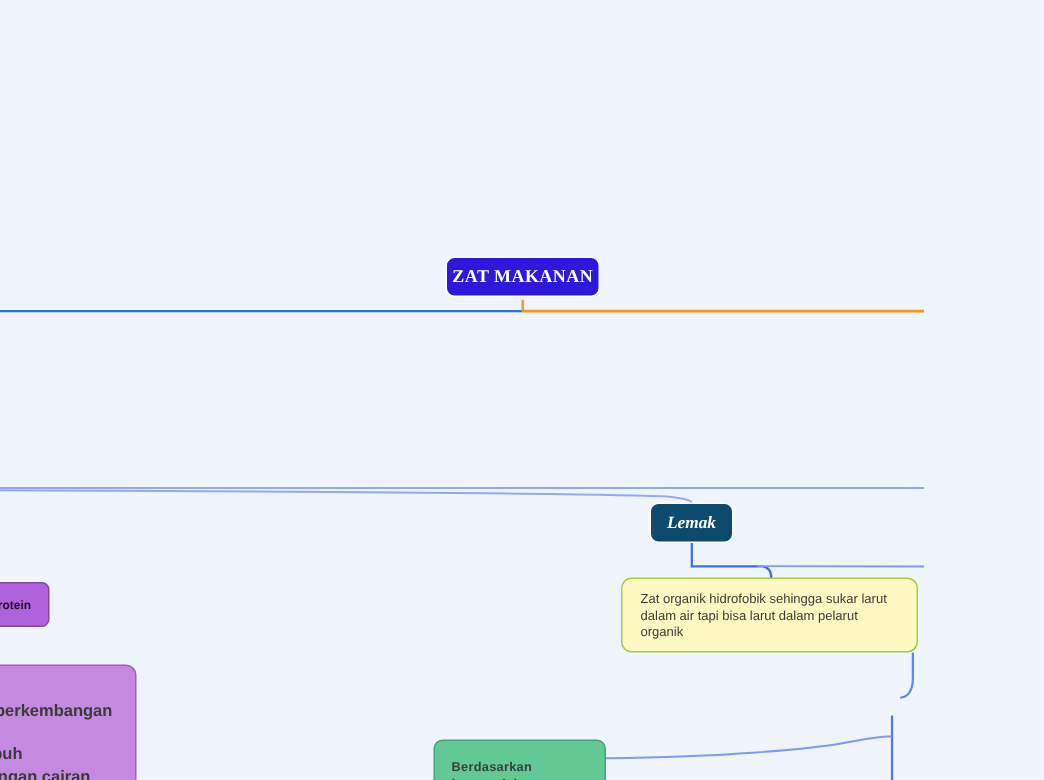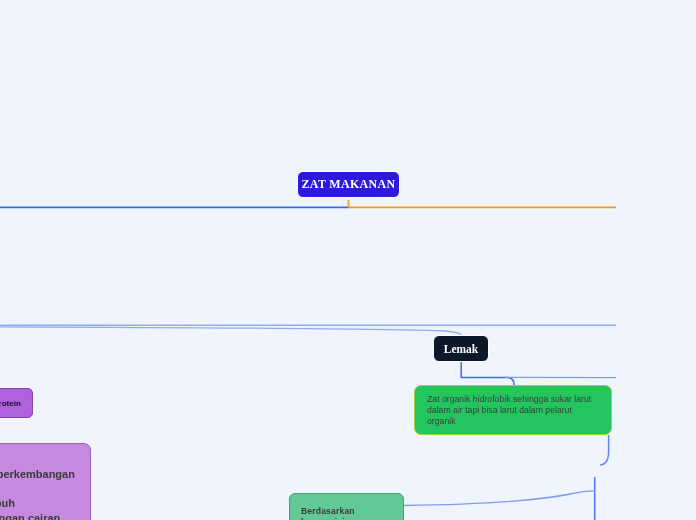--- a/index.html
+++ b/index.html
@@ -11,40 +11,40 @@
   .node{position:absolute;box-sizing:border-box;}
 
   
   #n-root{left:297px;top:171px;width:103px;height:27px;background:#2f18dd;
       border:1.5px solid #ffffff;border-radius:6px;
       display:flex;align-items:center;justify-content:center;}
   #n-root .lbl{color:#fff;font-family:"Liberation Serif",serif;font-weight:700;
       font-size:12px;letter-spacing:.3px;white-space:nowrap;}
 
   
-  #n-lemak{left:433px;top:335px;width:56px;height:27px;background:#0f172a;
+  #n-lemak{left:433px;top:335px;width:56px;height:27px;background:#0c4a6e;
       border:1.5px solid #ffffff;border-radius:6px;
-      display:flex;align-items:center;justify-content:center;}
+      display:flex;align-items:center;justify-content:center;font-style:italic;}
   #n-lemak .lbl{color:#fff;font-family:"Liberation Serif",serif;font-weight:700;
       font-size:11.5px;white-space:nowrap;}
 
   
   #n-protein{left:-19px;top:388px;width:52px;height:30px;background:#b062de;
       border:1px solid #7d4aa0;border-radius:5px;
       display:flex;align-items:center;justify-content:center;}
   #n-protein .lbl{color:#1b0b28;font-weight:700;font-size:8px;white-space:nowrap;}
 
   
   #n-protfn{left:-118px;top:443px;width:209px;background:#c58ae0;
       border:1px solid #9a63bd;border-radius:7px;padding:9px 11px;}
   #n-protfn .lbl{color:#3a3a3a;font-weight:700;font-size:11px;line-height:14.4px;
       white-space:pre-line;display:block;text-align:left;}
 
   
-  .lime{background:#22c55e;border:1.5px solid #9fce42;border-radius:7px;}
+  .lime{background:#fef9c3;border:1.5px solid #9fce42;border-radius:7px;}
   #n-def{left:414px;top:385px;width:198px;height:50px;padding:8px 12px;}
   #n-def .lbl{color:#3d3d3d;font-size:8.7px;line-height:11px;white-space:pre-line;display:block;}
   #n-jenis{left:536px;top:450px;width:64px;height:27px;
       display:flex;align-items:center;justify-content:center;}
   #n-jenis .lbl{color:#3d3d3d;font-size:8.7px;white-space:nowrap;}
   #n-fungsi{left:681px;top:386px;width:70px;height:33px;
       display:flex;align-items:center;justify-content:flex-start;padding-left:12px;}
   #n-fungsi .lbl{color:#3d3d3d;font-size:8.7px;white-space:nowrap;}
   #n-fnlist{left:620px;top:437px;width:180px;padding:8px 11px;}
   #n-fnlist .lbl{color:#3d3d3d;font-size:8.7px;line-height:11px;white-space:pre-line;display:block;}

